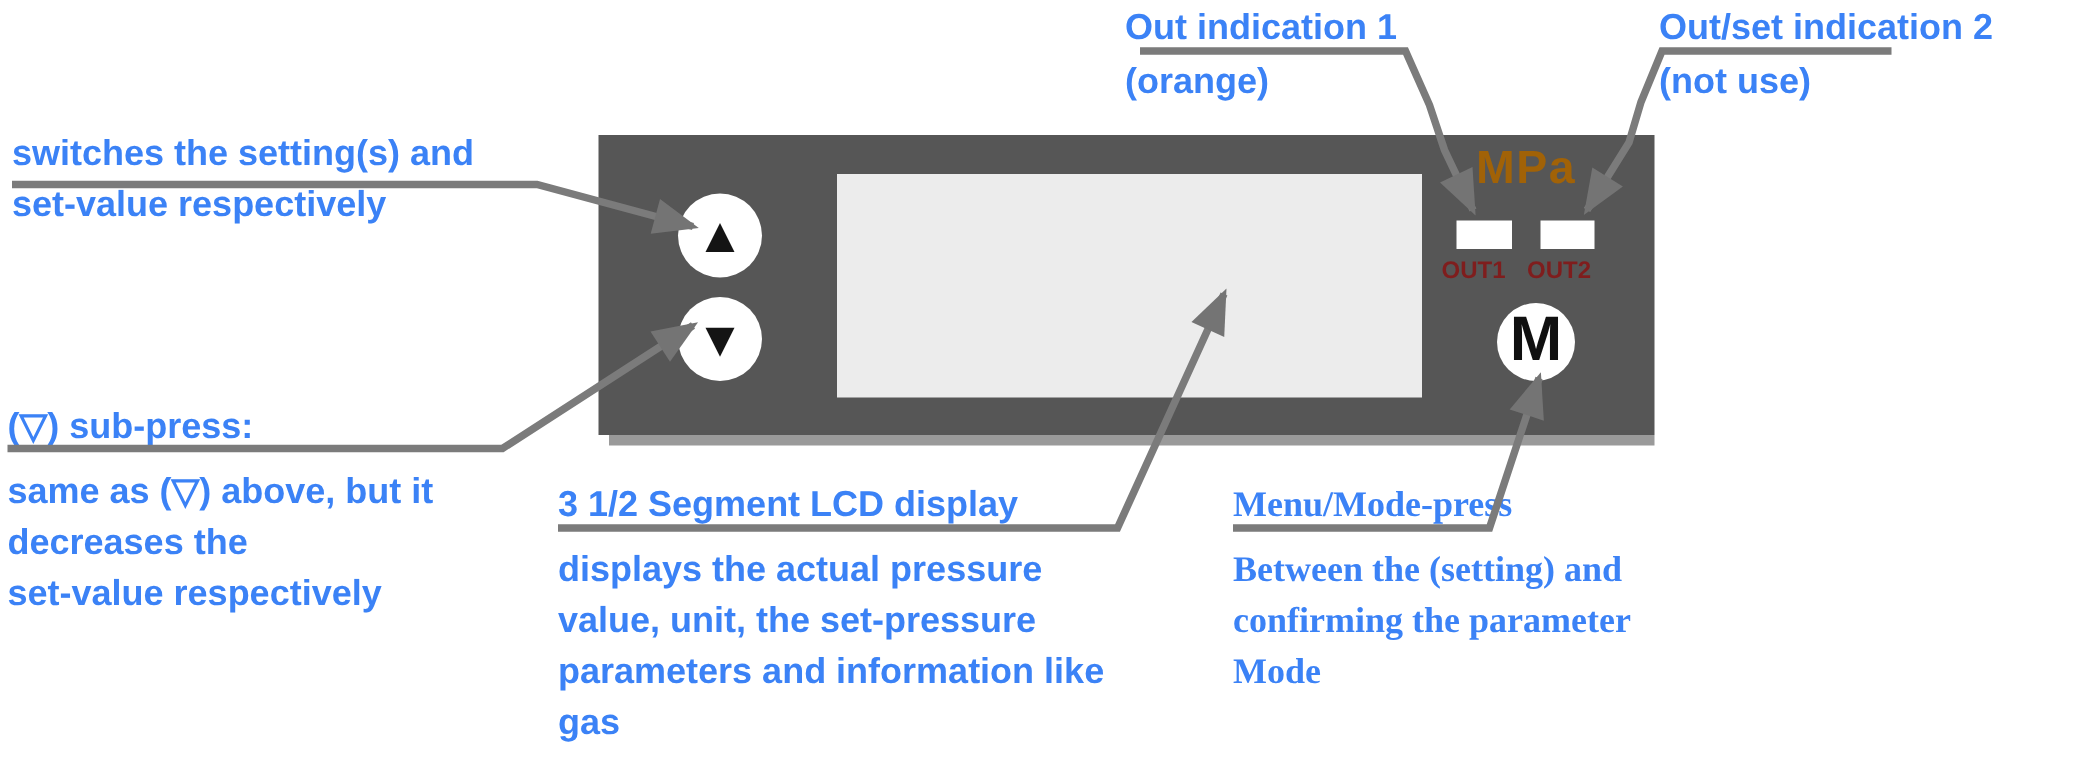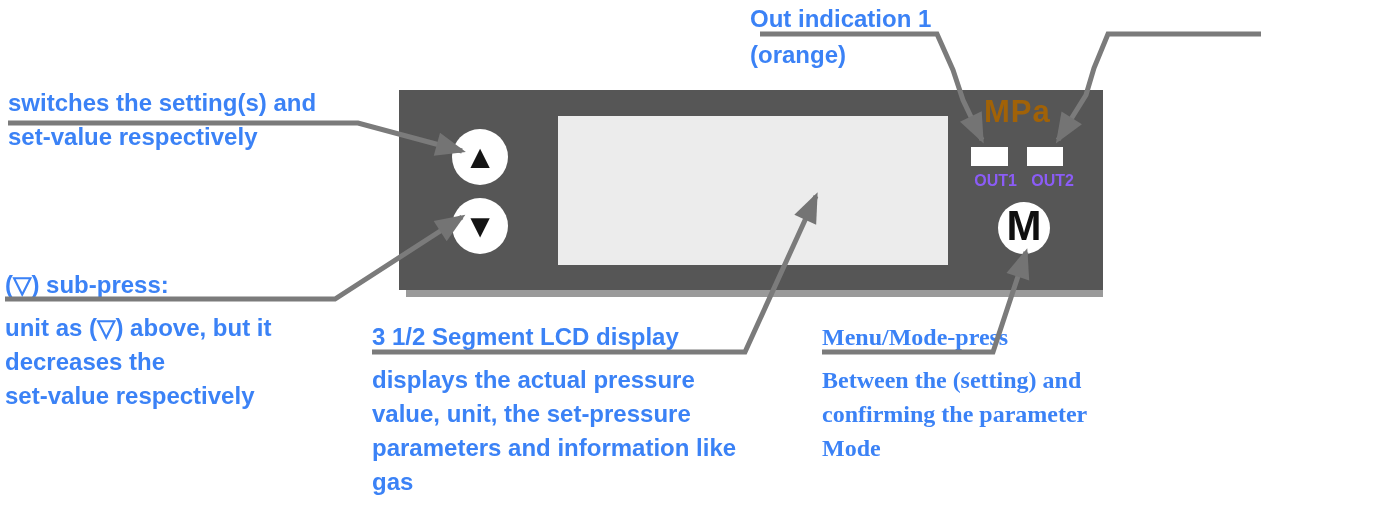--- a/index.html
+++ b/index.html
@@ -17,21 +17,21 @@
   }
   .btn-up{left:452px;top:129px;}
   .btn-down{left:452px;top:198px;}
   .tri{font-size:33px;color:#141414;line-height:1;transform:translateY(-1px);}
   .btn-mode{left:998px;top:202px;width:52px;height:52px;}
   .mode-m{font-size:42px;font-weight:bold;color:#101010;line-height:1;transform:translateY(-2px);}
   .mpa{position:absolute;left:984px;top:94px;color:#a16207;font-size:31px;font-weight:bold;letter-spacing:1px;}
   .led{position:absolute;top:147px;height:19px;background:#ffffff;}
   .led1{left:971px;width:37px;}
   .led2{left:1027px;width:36px;}
-  .led-label{position:absolute;top:172px;width:56px;text-align:right;color:#8b5cf6;
+  .led-label{position:absolute;top:172px;width:56px;text-align:left;color:#7f1d1d;
     font-size:16px;font-weight:bold;letter-spacing:0px;}
   .led-label.l1{left:961px;}
   .led-label.l2{left:1018px;}
   
   .ann{position:absolute;color:#3b82f6;font-size:24px;font-weight:bold;line-height:34px;white-space:nowrap;}
   .ann .gap{margin-bottom:9px;}
   .ann .gap-sm{margin-bottom:2px;}
   .ann-up{left:8px;top:86px;}
   .ann-down{left:5px;top:268px;}
   .ann-lcd{left:372px;top:320px;}
@@ -68,21 +68,21 @@
     <span class="mode-m">M</span>
   </div>
 
   <div class="ann ann-up">
     <div>switches the setting(s) and</div>
     <div>set-value respectively</div>
   </div>
 
   <div class="ann ann-down">
     <div class="gap">(▽) sub-press:</div>
-    <div>unit as (▽) above, but it</div>
+    <div>same as (▽) above, but it</div>
     <div>decreases the</div>
     <div>set-value respectively</div>
   </div>
 
   <div class="ann ann-lcd">
     <div class="gap">3 1/2 Segment LCD display</div>
     <div>displays the actual pressure</div>
     <div>value, unit, the set-pressure</div>
     <div>parameters and information like</div>
     <div>gas</div>
@@ -93,20 +93,24 @@
     <div>Between the (setting) and</div>
     <div>confirming the parameter</div>
     <div>Mode</div>
   </div>
 
   <div class="ann ann-out1">
     <div class="gap-sm">Out indication 1</div>
     <div>(orange)</div>
   </div>
 
+  <div class="ann ann-out2">
+    <div class="gap-sm">Out/set indication 2</div>
+    <div>(not use)</div>
+  </div>
 
   <svg class="leaders" viewBox="0 0 1382 514">
     <defs>
       <marker id="ah" markerUnits="userSpaceOnUse" markerWidth="32" markerHeight="26" refX="27" refY="13" orient="auto">
         <path d="M1,1 L31,13 L1,25 Z" fill="#747474"></path>
       </marker>
     </defs>
     <g stroke="#7b7b7b" stroke-width="5" fill="none">
       <path d="M 8,123 L 358,123 L 462,151" marker-end="url(#ah)"></path>
       <path d="M 5,299 L 335,299 L 462,217" marker-end="url(#ah)"></path>

